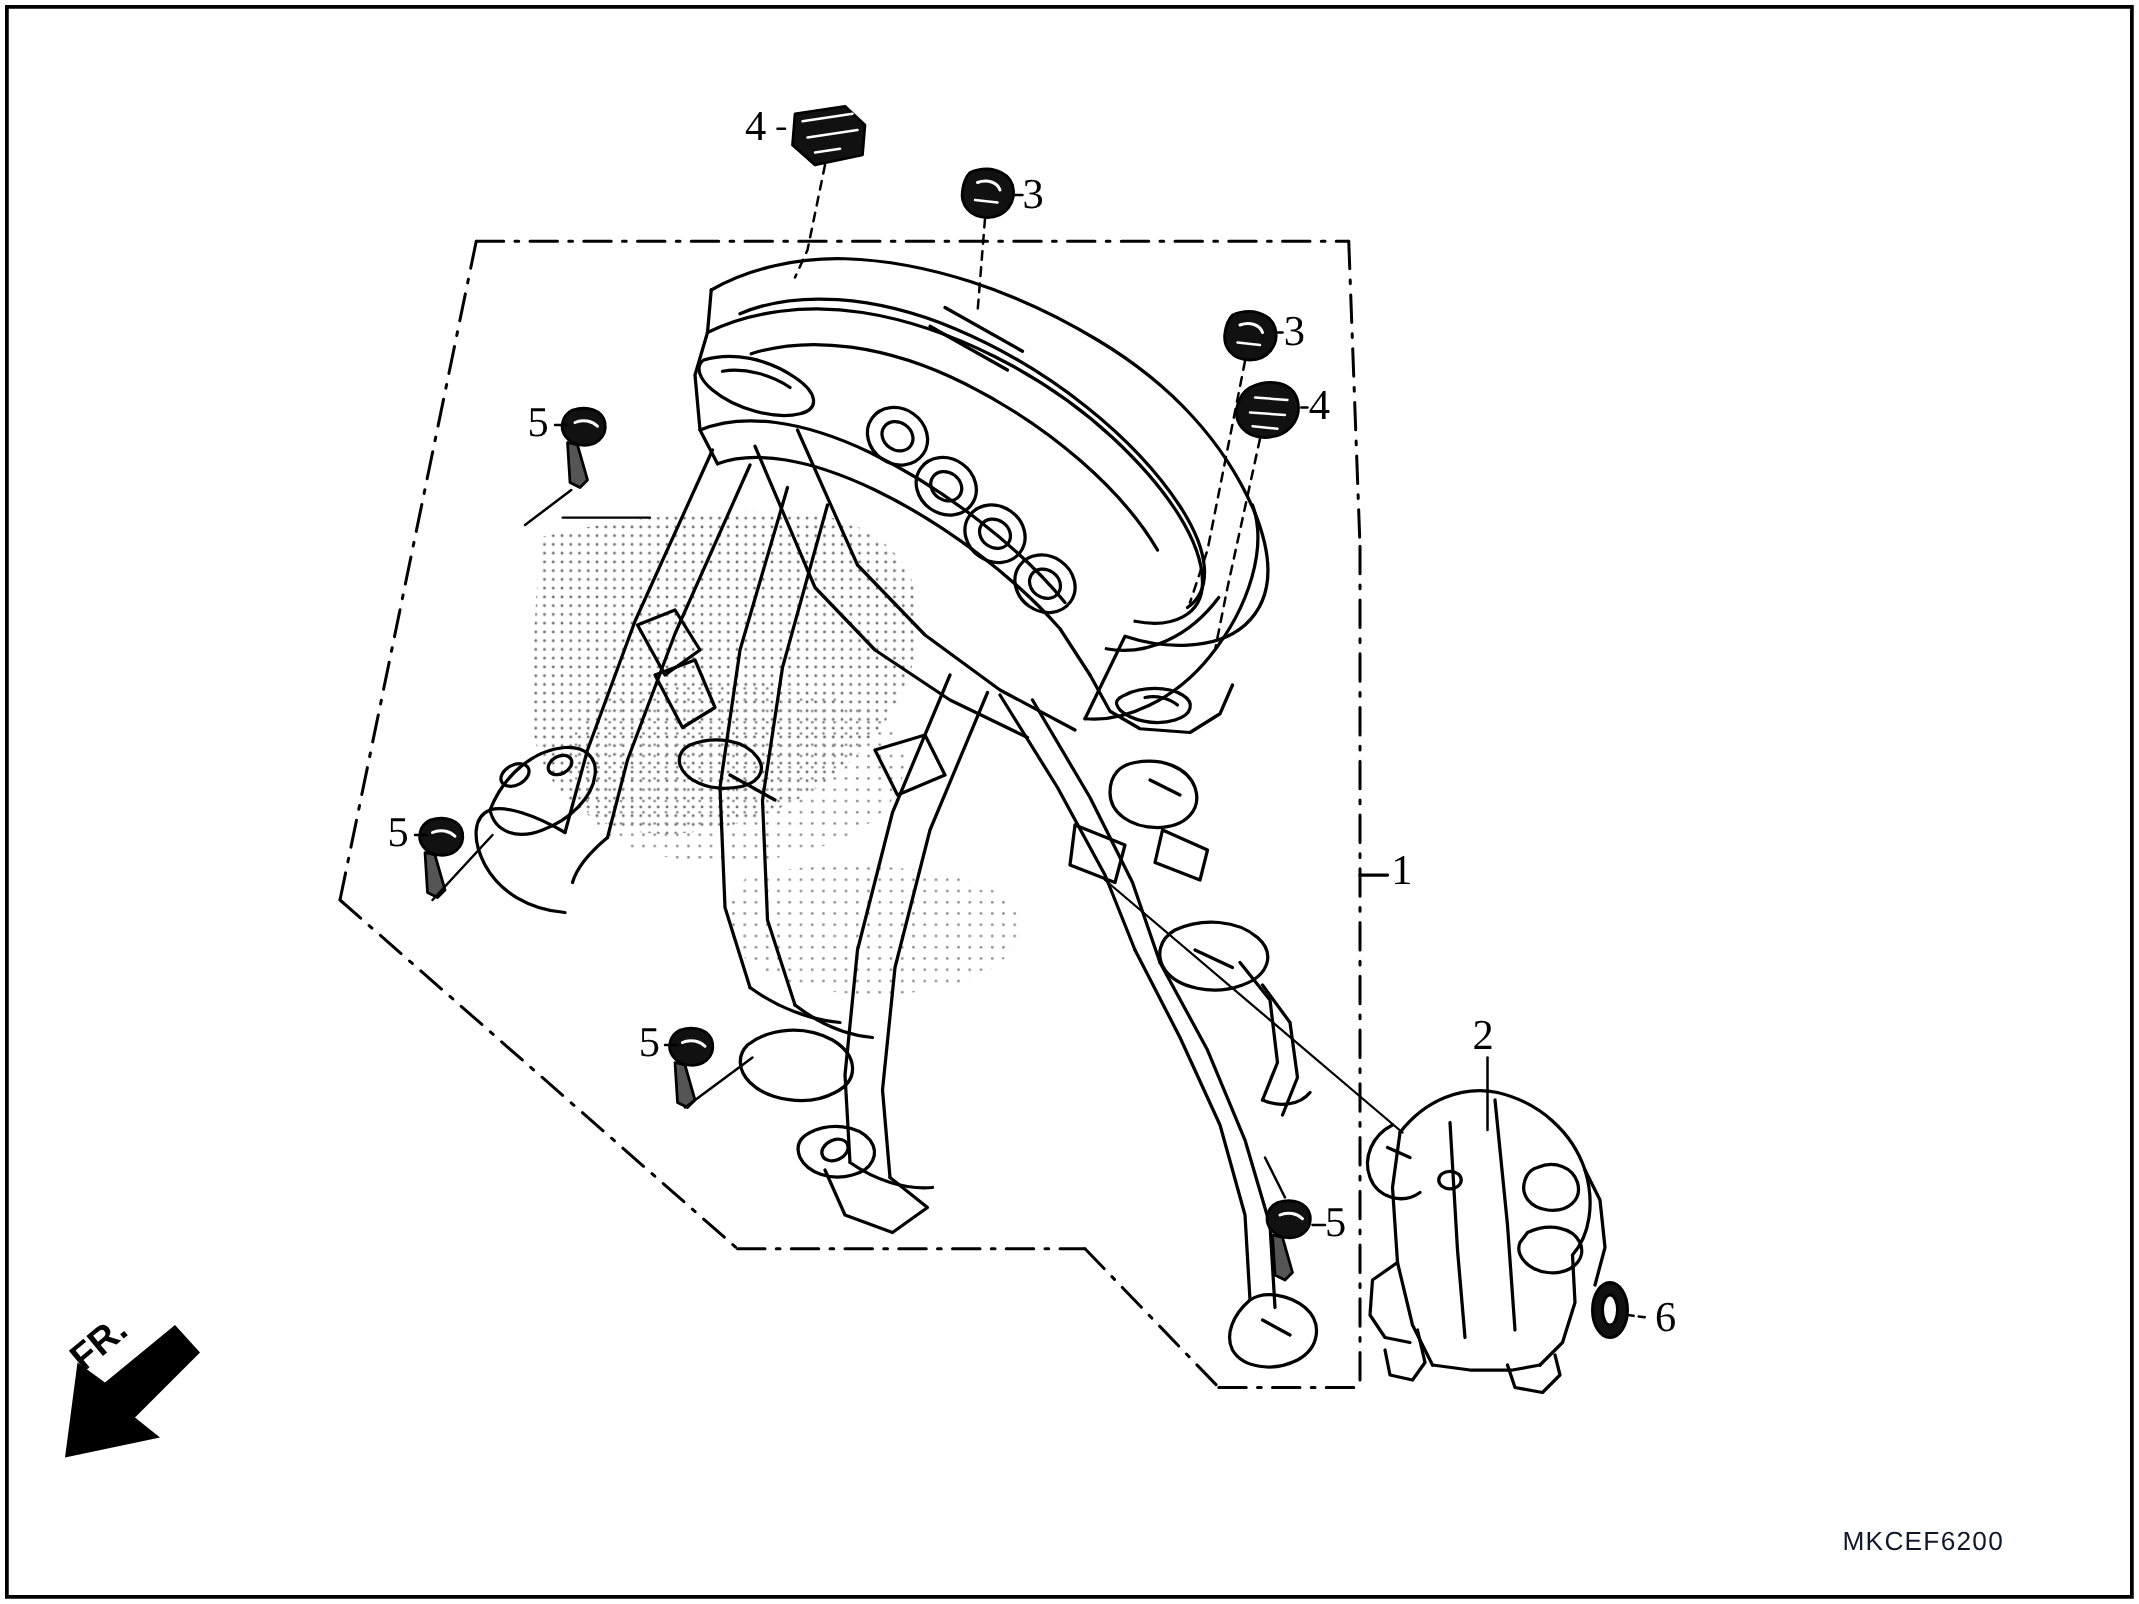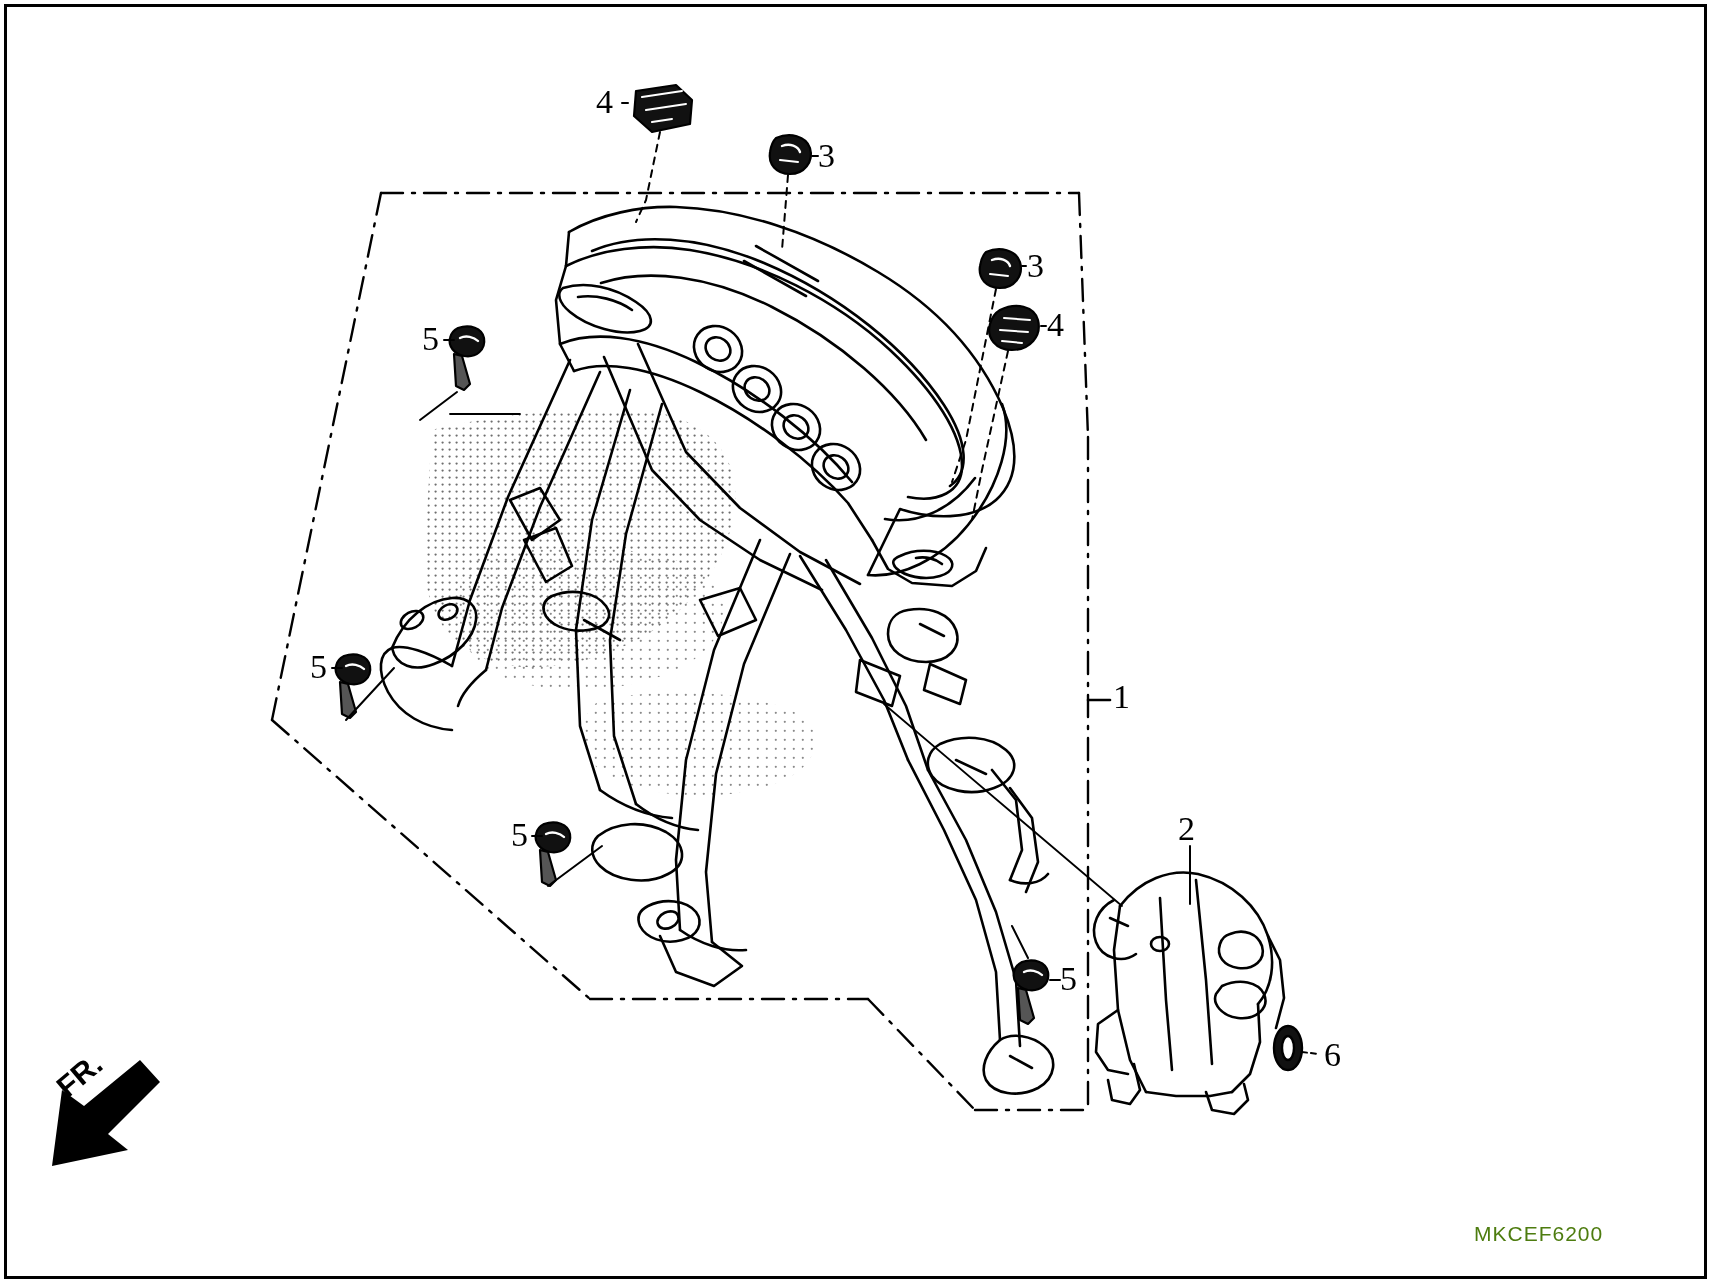--- a/index.html
+++ b/index.html
@@ -1,21 +1,21 @@
 <!DOCTYPE html>
 <html><head>
 <meta charset="utf-8">
 <style>
   html,body{margin:0;padding:0;background:#ffffff;}
   body{font-family:"Liberation Sans",sans-serif;}
   #page{position:relative;width:1711px;height:1283px;background:#fff;overflow:hidden;}
   #frame{position:absolute;left:4px;top:4px;width:1703px;height:1275px;border:3px solid #000;box-sizing:border-box;}
   svg.layer{position:absolute;left:0;top:0;width:1711px;height:1283px;}
   .callout{position:absolute;font-family:"Liberation Serif",serif;font-size:34px;color:#000;line-height:1;}
-  .code{position:absolute;font-family:"Liberation Sans",sans-serif;font-size:21px;letter-spacing:1px;color:#4d7c0f;}
+  .code{position:absolute;font-family:"Liberation Sans",sans-serif;font-size:21px;letter-spacing:1px;color:#0f172a;}
   .frtext{position:absolute;font-family:"Liberation Sans",sans-serif;font-weight:bold;font-size:30px;color:#000;
           transform:rotate(-40deg);transform-origin:left bottom;}
 </style>
 </head>
 <body>
 
 <div id="page">
 
   <div id="frame"></div>
 

